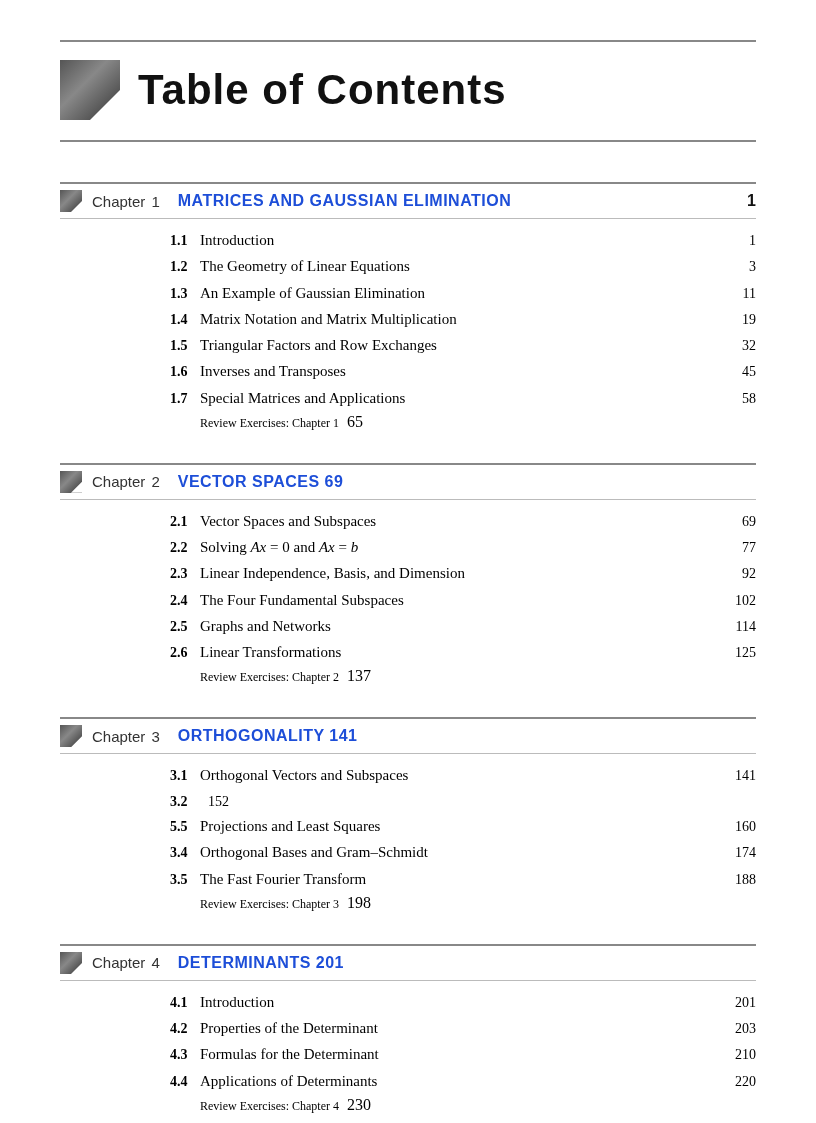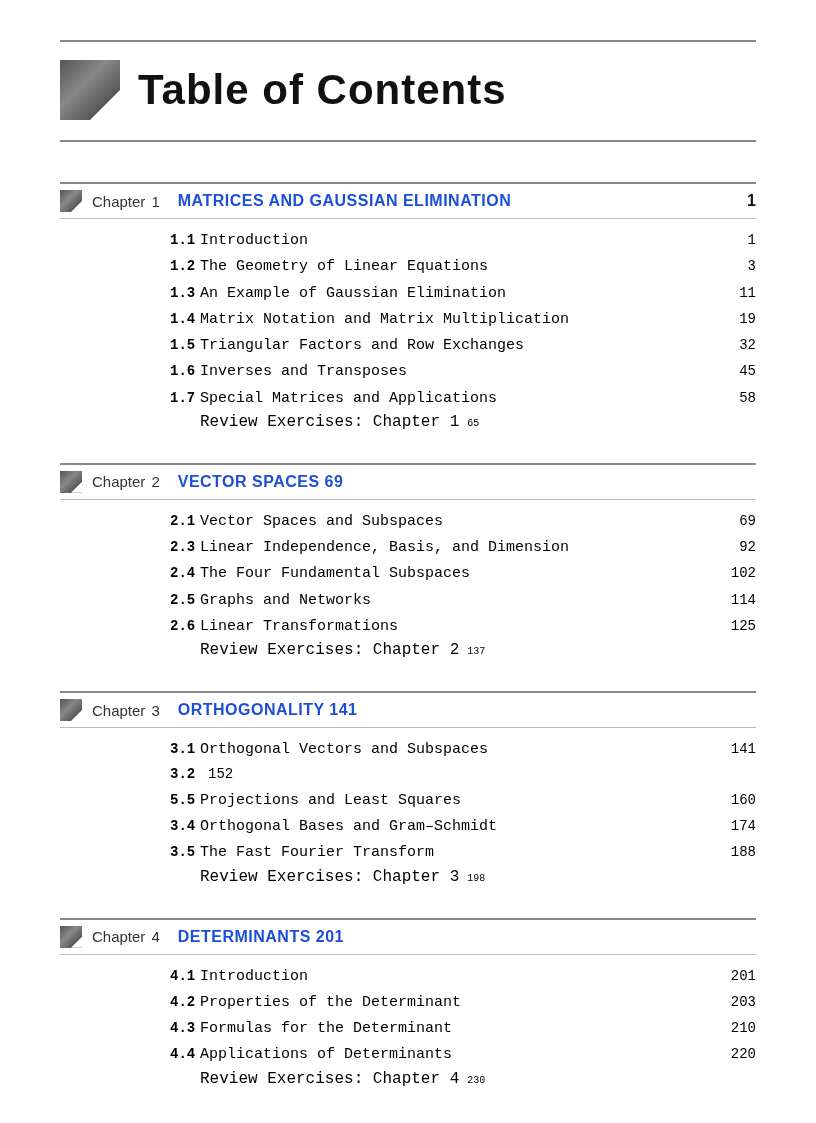--- a/index.html
+++ b/index.html
@@ -99,21 +99,20 @@
     }
     .chapter-page {
       margin-left: auto;
       font-size: 16px;
       font-family: Arial, sans-serif;
       font-weight: bold;
       color: #111;
     }
     .sections {
       padding-left: 110px;
-      font-family: Liberation Mono, monospace;
     }
     .section-row {
       display: flex;
       align-items: baseline;
       margin-bottom: 3px;
       font-size: 14px;
       line-height: 1.55;
     }
     .section-num {
       font-weight: bold;
@@ -132,26 +131,26 @@
     }
     .review-row {
       display: flex;
       align-items: baseline;
       margin-top: 2px;
       margin-bottom: 2px;
       font-size: 14px;
       padding-left: 30px;
     }
     .review-title {
-      font-size: 16px;
+      font-size: 12px;
       text-align: right;
     }
     .review-page {
       margin-left: 8px;
-      font-size: 10px;
+      font-size: 16px;
     }
   </style>
 </head>
 <body>
 
 <div class="page">
 
   <div class="header">
     <div class="header-icon"></div>
     <span class="header-title">Table of Contents</span>
@@ -215,20 +214,25 @@
           <span class="chapter-number">2</span>
           <span class="chapter-title">VECTOR SPACES     69</span>
         </div>
         <div class="sections">
           <div class="section-row">
             <span class="section-num">2.1</span>
             <span class="section-title">Vector Spaces and Subspaces</span>
             <span class="section-page">69</span>
           </div>
           <div class="section-row">
+            <span class="section-num">2.2</span>
+            <span class="section-title">Solving <i>Ax</i> = 0 and <i>Ax</i> = <i>b</i></span>
+            <span class="section-page">77</span>
+          </div>
+          <div class="section-row">
             <span class="section-num">2.3</span>
             <span class="section-title">Linear Independence, Basis, and Dimension</span>
             <span class="section-page">92</span>
           </div>
           <div class="section-row">
             <span class="section-num">2.4</span>
             <span class="section-title">The Four Fundamental Subspaces</span>
             <span class="section-page">102</span>
           </div>
           <div class="section-row">

